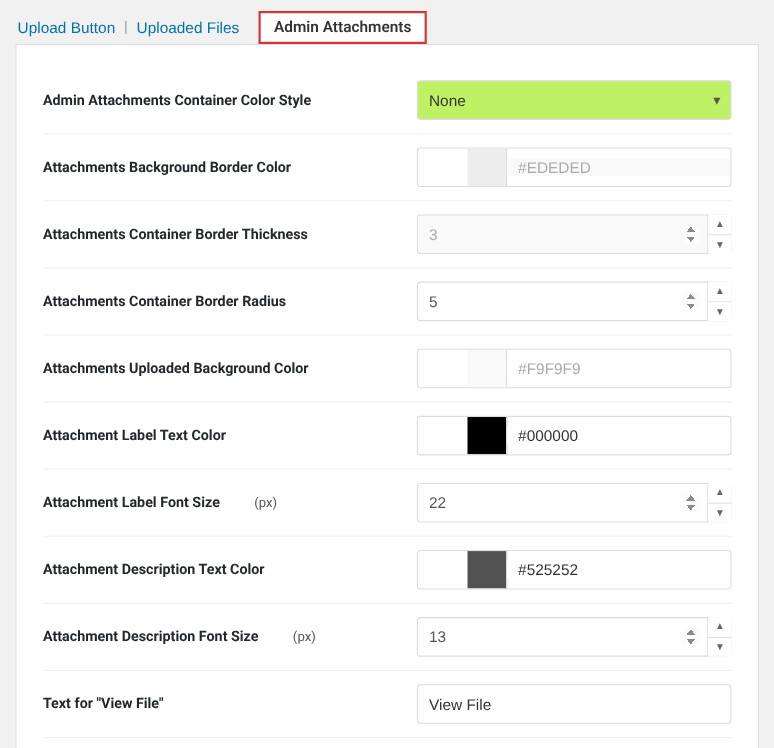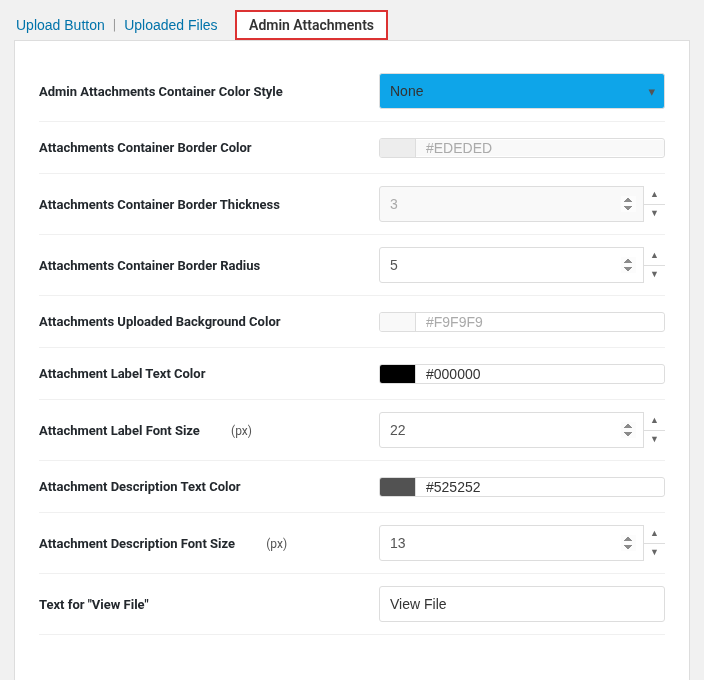--- a/index.html
+++ b/index.html
@@ -84,21 +84,21 @@
       flex: 1;
       display: flex;
       align-items: center;
     }
 
     
     .select-field {
       width: 100%;
       padding: 6px 30px 6px 10px;
       border: 1px solid #ddd;
-      background: #0ea5e9;
+      background: #bef264;
       border-radius: 3px;
       font-size: 14px;
       color: #333;
       appearance: none;
       -webkit-appearance: none;
       background-image: none;
       cursor: pointer;
       height: 36px;
     }
 
@@ -119,22 +119,23 @@
     }
 
     
     .color-input-group {
       display: flex;
       align-items: center;
       border: 1px solid #ddd;
       border-radius: 3px;
       overflow: hidden;
       width: 100%;
-      height: 20px;
-      background: #fff;
+      height: 36px;
+      background: #fff;
+      padding-left: 45px;
     }
 
     .color-swatch {
       width: 36px;
       height: 34px;
       flex-shrink: 0;
       border-right: 1px solid #ddd;
       cursor: pointer;
     }
 
@@ -238,21 +239,21 @@
           <option>Solid</option>
           <option>Dashed</option>
           <option>Dotted</option>
           <option>Double</option>
         </select>
       </div>
     </div>
   </div>
 
   <div class="settings-row">
-    <div class="row-label">Attachments Container Border Color</div>
+    <div class="row-label">Attachments Background Border Color</div>
     <div class="row-control">
       <div class="color-input-group">
         <div class="color-swatch disabled-input" style="background:#EDEDED;"></div>
         <input class="color-text disabled-input" type="text" value="#EDEDED" readonly="" style="">
       </div>
     </div>
   </div>
 
   <div class="settings-row">
     <div class="row-label">Attachments Container Border Thickness</div>

